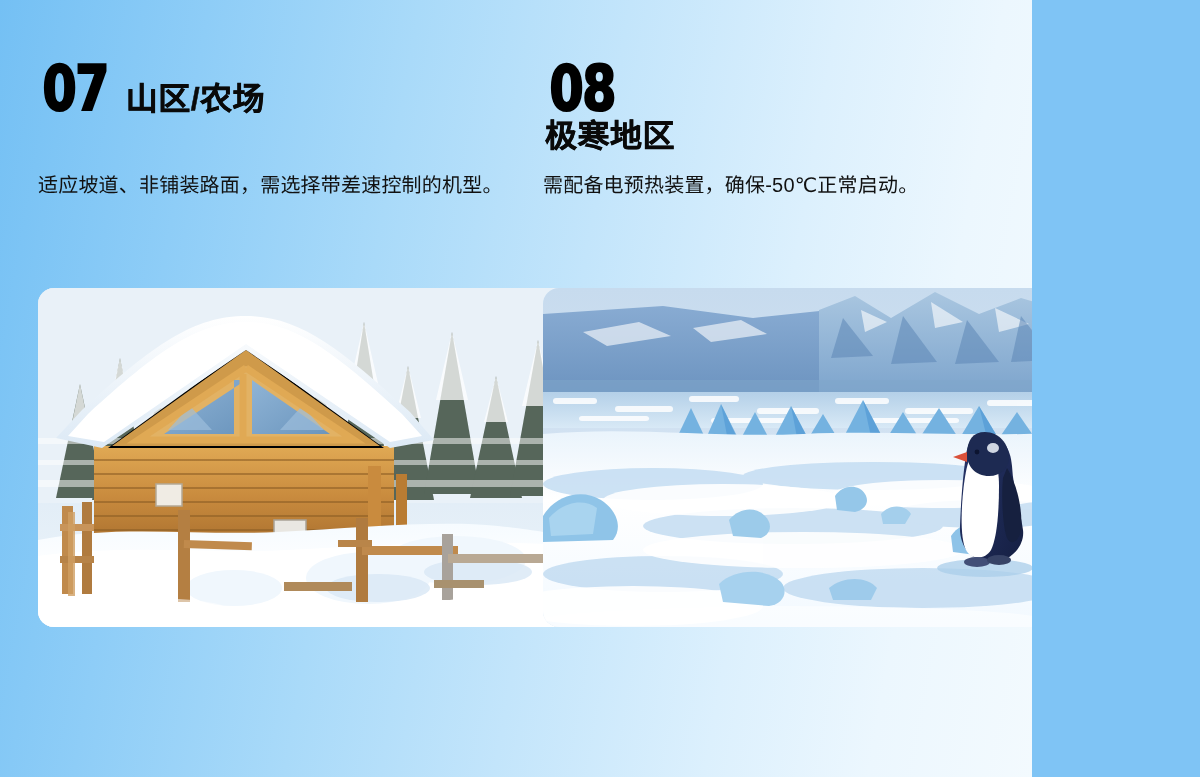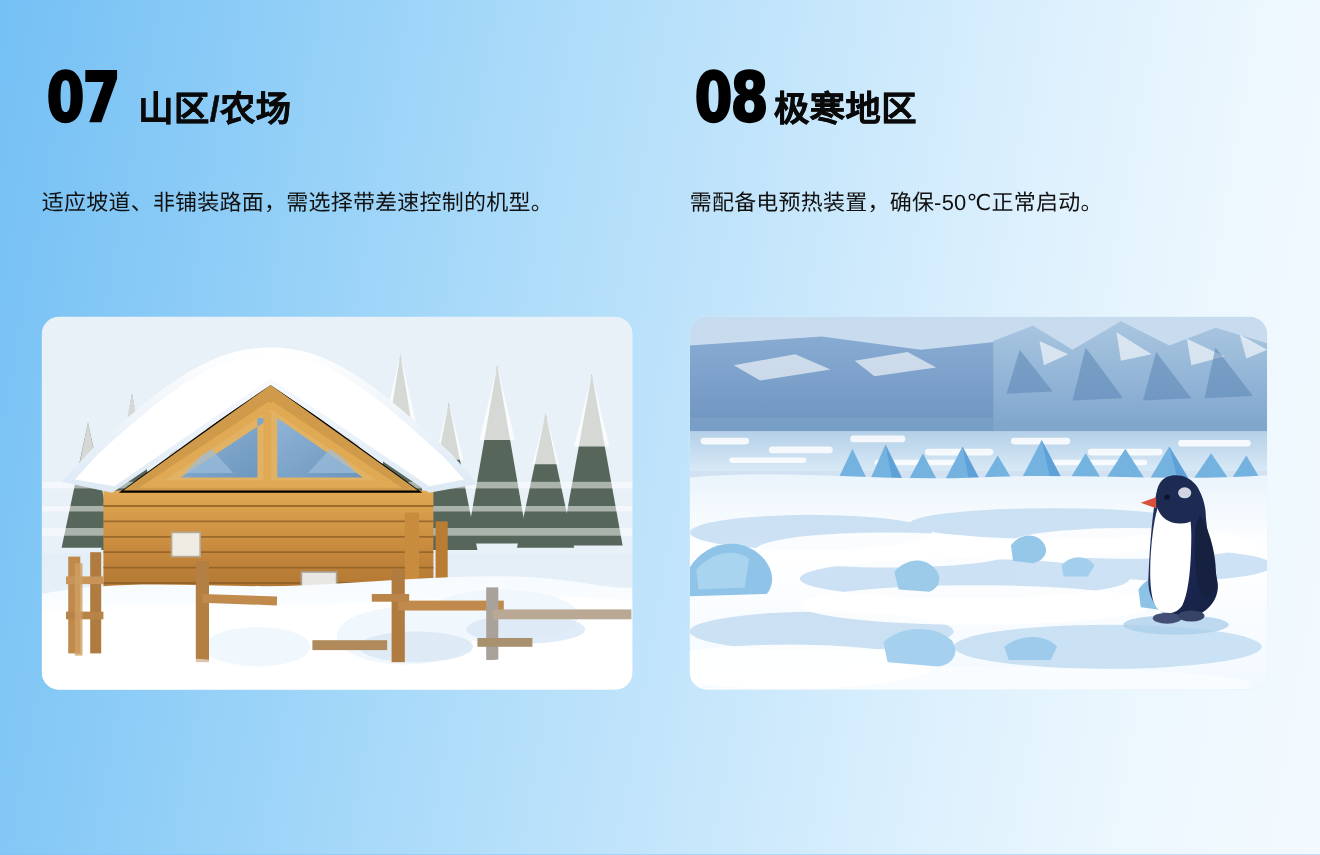--- a/index.html
+++ b/index.html
@@ -10,21 +10,21 @@
   body {
     width: 1200px;
     height: 777px;
     overflow: hidden;
     font-family: "Liberation Sans", "DejaVu Sans", sans-serif;
     background: #7fc4f5;
   }
 
   #page {
     position: relative;
-    width: 1200px;
+    width: 1032px;
     height: 777px;
     background: linear-gradient(
         100deg,
         #74c0f4 0%,
         #8ecdf7 18%,
         #a9daf9 36%,
         #c3e5fb 54%,
         #dcf0fd 72%,
         #ecf7fe 86%,
         #f3fafe 100%);
@@ -48,21 +48,21 @@
   
   .heading {
     position: absolute;
     top: 58px;
     left: 38px;
     display: flex;
     align-items: baseline;
     white-space: nowrap;
     color: #000000;
   }
-  .col-right .heading { left: 27px; }
+  .col-right .heading { left: 27px; flex-direction: column; }
 
   .heading-num {
     font-family: "Liberation Sans Narrow", "DejaVu Sans Condensed", "Liberation Sans", sans-serif;
     font-size: 62px;
     font-weight: 700;
     line-height: 1;
     letter-spacing: -1.5px;
     transform: scaleX(0.88);
     transform-origin: left baseline;
     -webkit-text-stroke: 2.2px #000;

